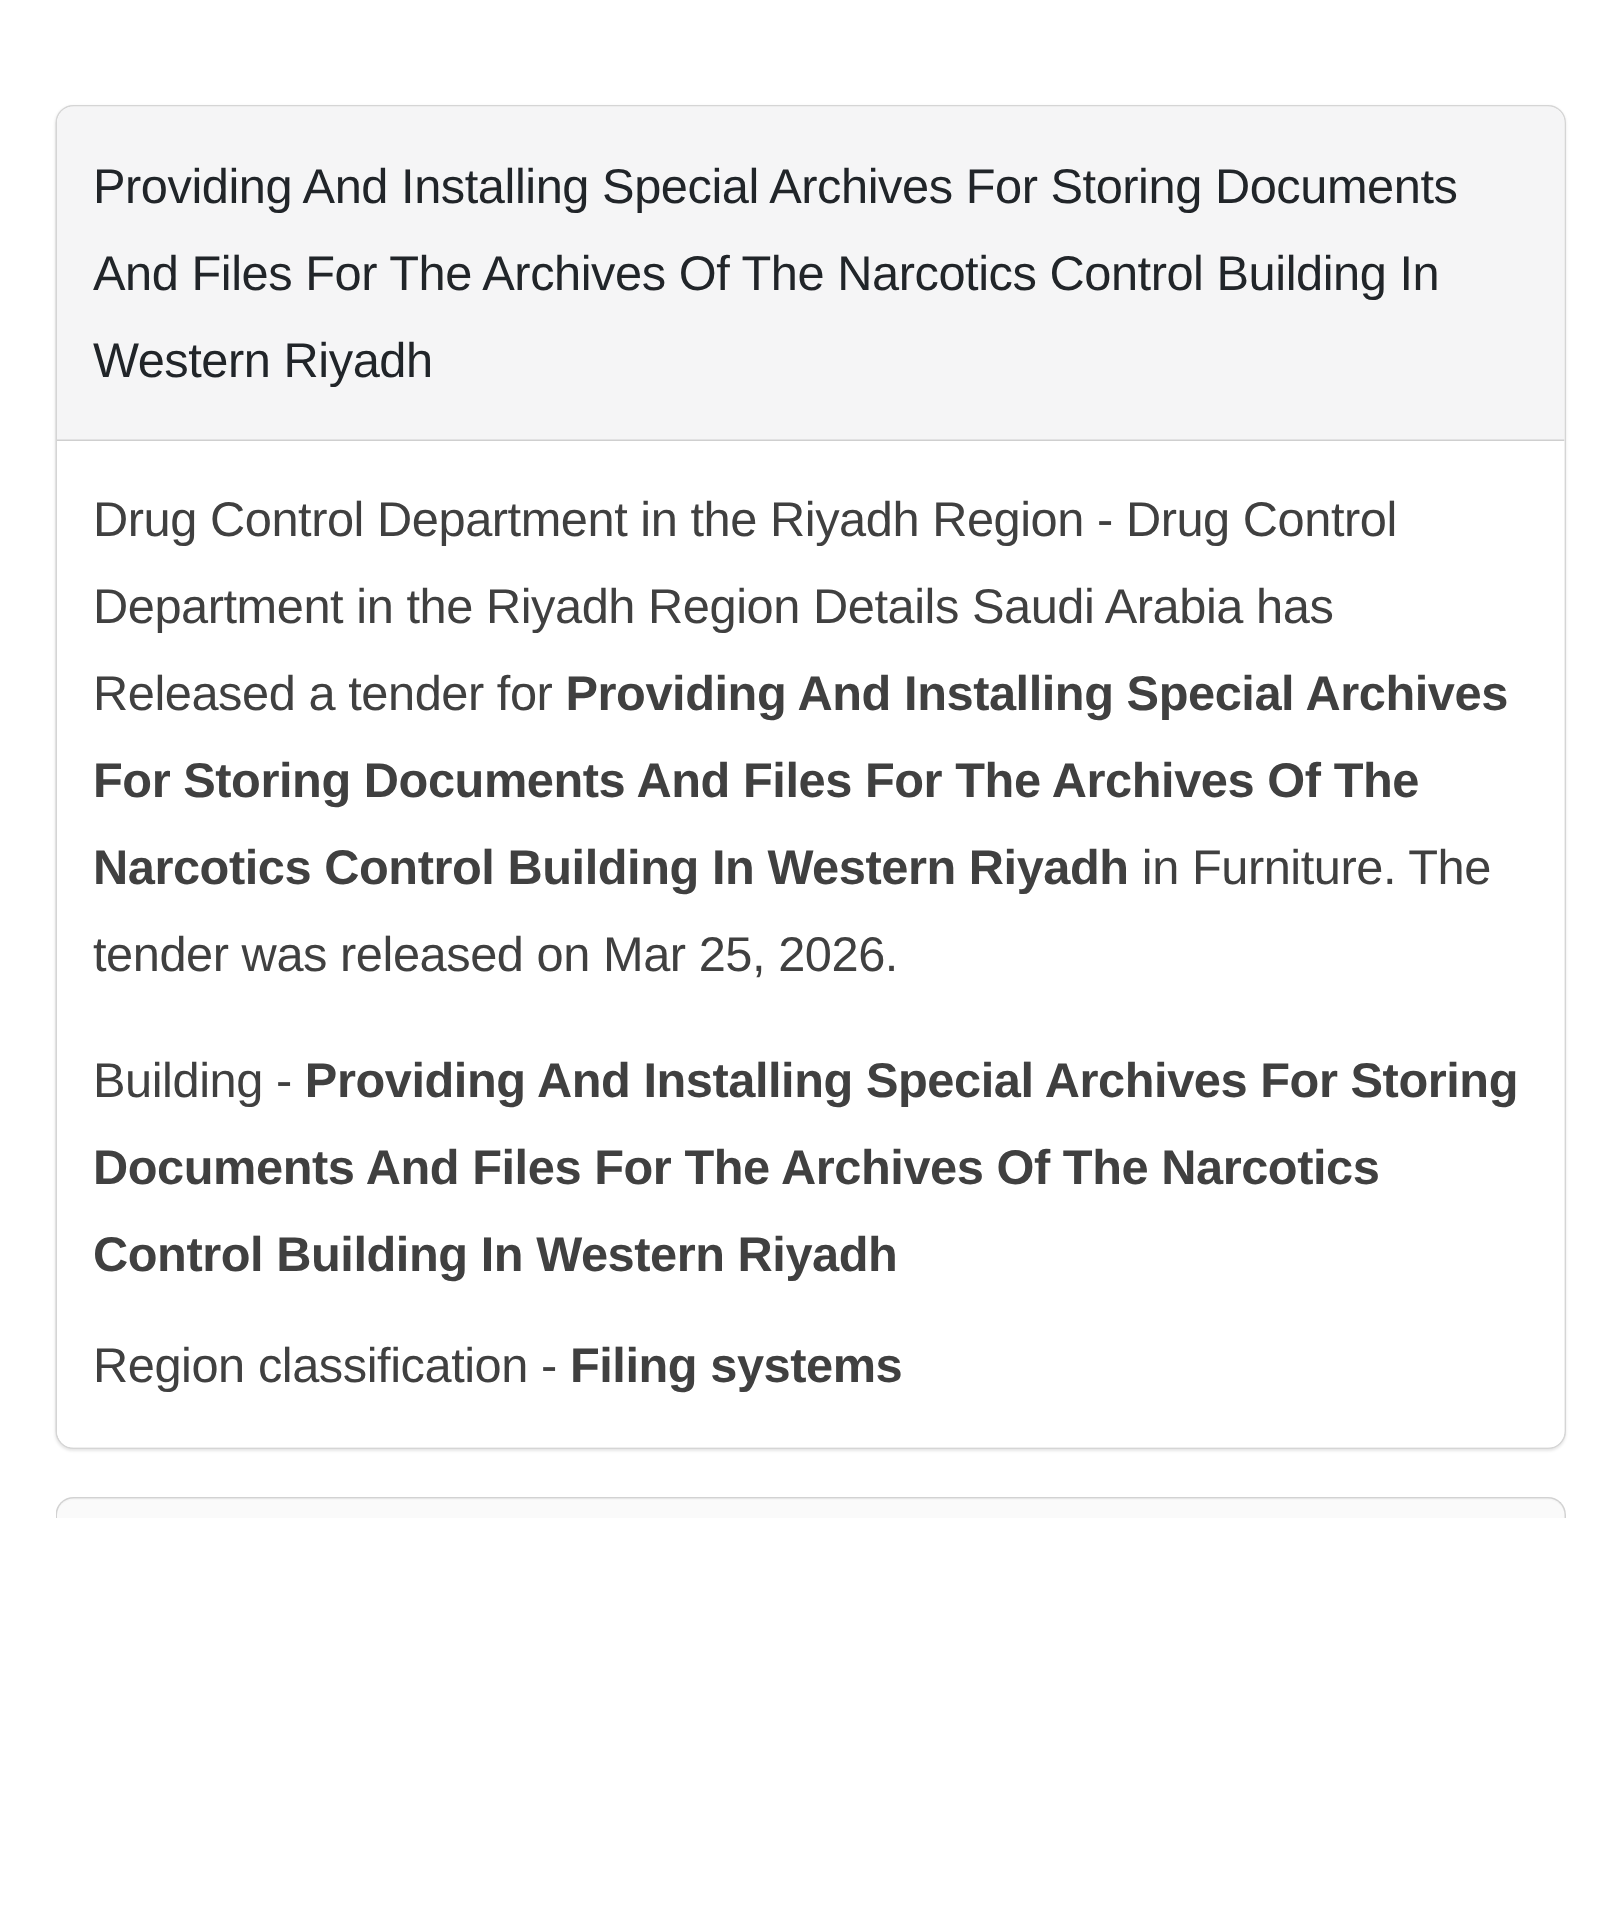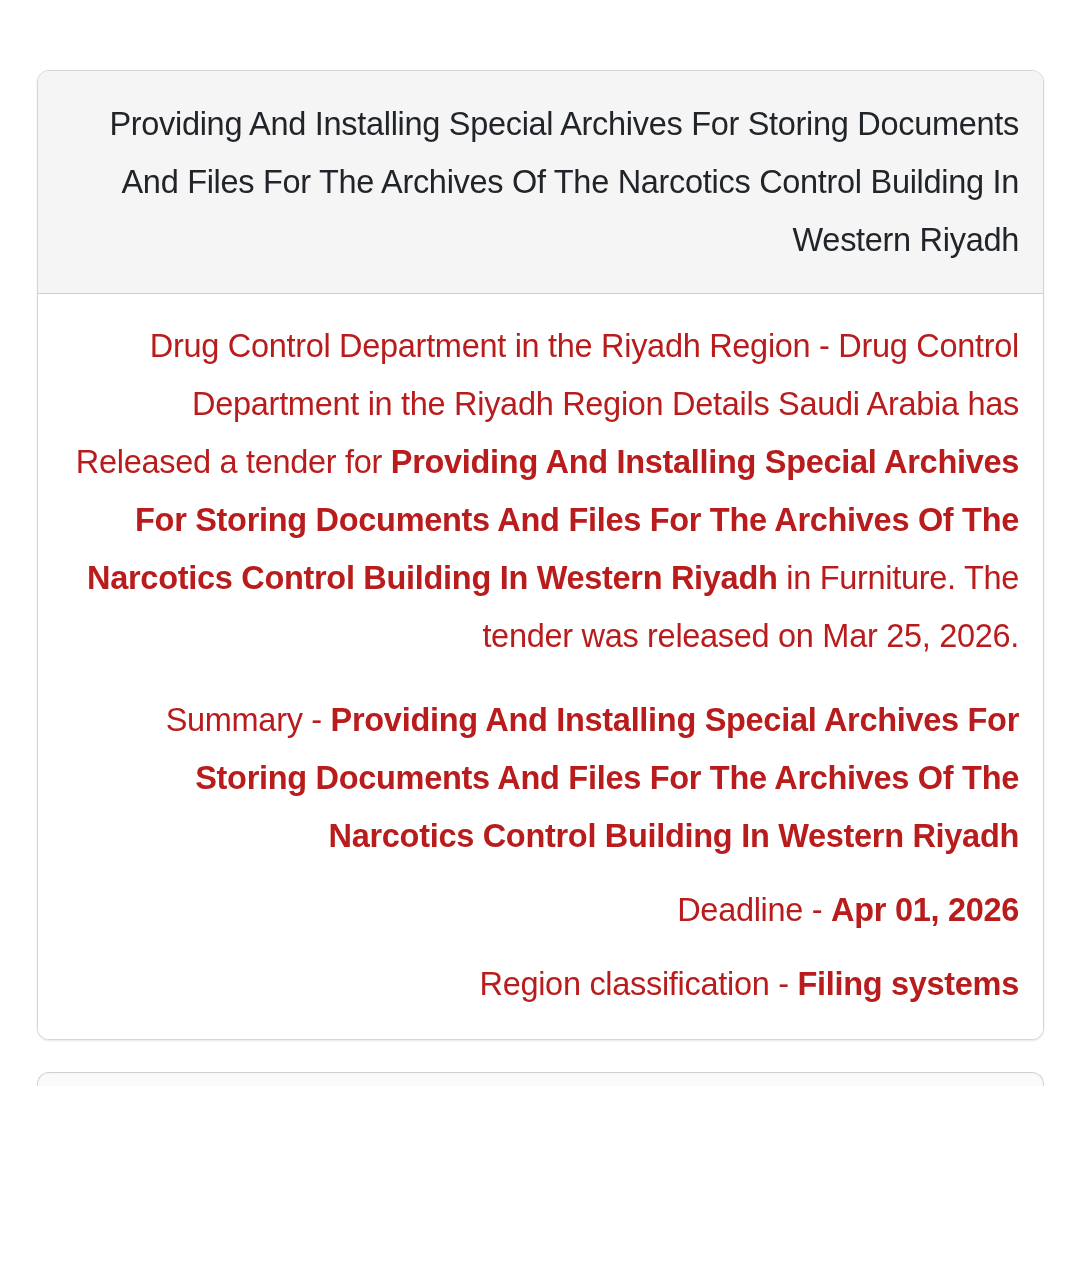--- a/index.html
+++ b/index.html
@@ -11,21 +11,20 @@
     height: 1286px;
     overflow: hidden;
     font-family: "Liberation Sans", "DejaVu Sans", sans-serif;
     color: #212529;
   }
   .page {
     width: 1080px;
     height: 1262px;
     position: relative;
     overflow: hidden;
-    text-align: right;
   }
   .card {
     margin: 70px 36px 0 37px;
     border: 1px solid #d5d5d5;
     border-radius: 12px;
     box-shadow: 0 1px 2px rgba(0,0,0,0.10);
     background: #ffffff;
     overflow: hidden;
   }
   .card-header {
@@ -43,21 +42,21 @@
   }
   .card-body {
     background: #ffffff;
     padding: 23px 24px 26px 24px;
   }
   .card-body p {
     margin: 16px 0;
     font-size: 32.5px;
     line-height: 58px;
     letter-spacing: -0.3px;
-    color: #b91c1c;
+    color: #404040;
   }
   .card-body p.intro {
     margin: 0 0 26px 0;
   }
   .card-body p:last-child { margin-bottom: 0; }
   b, strong { font-weight: 700; }
   .next-card-top {
     margin: 32px 36px 0 37px;
     height: 14px;
     background: #fafafa;
@@ -76,23 +75,22 @@
 
     <div class="card-header">
       <h2>Providing And Installing Special Archives For Storing Documents And Files For The Archives Of The Narcotics Control Building In Western Riyadh</h2>
     </div>
 
     <div class="card-body">
 
       <p class="intro"><span>Drug Control Department in the Riyadh Region - Drug Control Department in the Riyadh Region Details Saudi Arabia has Released a tender for </span><b>Providing And Installing Special Archives For Storing Documents And Files For The Archives Of The Narcotics Control Building In Western Riyadh</b><span> in Furniture. The tender was released on Mar 25, 2026.</span></p>
 
 
-      <p><span>Summary - </span><b>Providing And Installing Special Archives For Storing Documents And Files For The Archives Of The Narcotics Control Building In Western Riyadh</b></p>
+      <p><span>Building - </span><b>Providing And Installing Special Archives For Storing Documents And Files For The Archives Of The Narcotics Control Building In Western Riyadh</b></p>
 
-      <p><span>Deadline - </span><b>Apr 01, 2026</b></p>
 
 
       <p><span>Region classification - </span><b>Filing systems</b></p>
 
     </div>
   </div>
 
   <div class="next-card-top"></div>
 
 </div>

